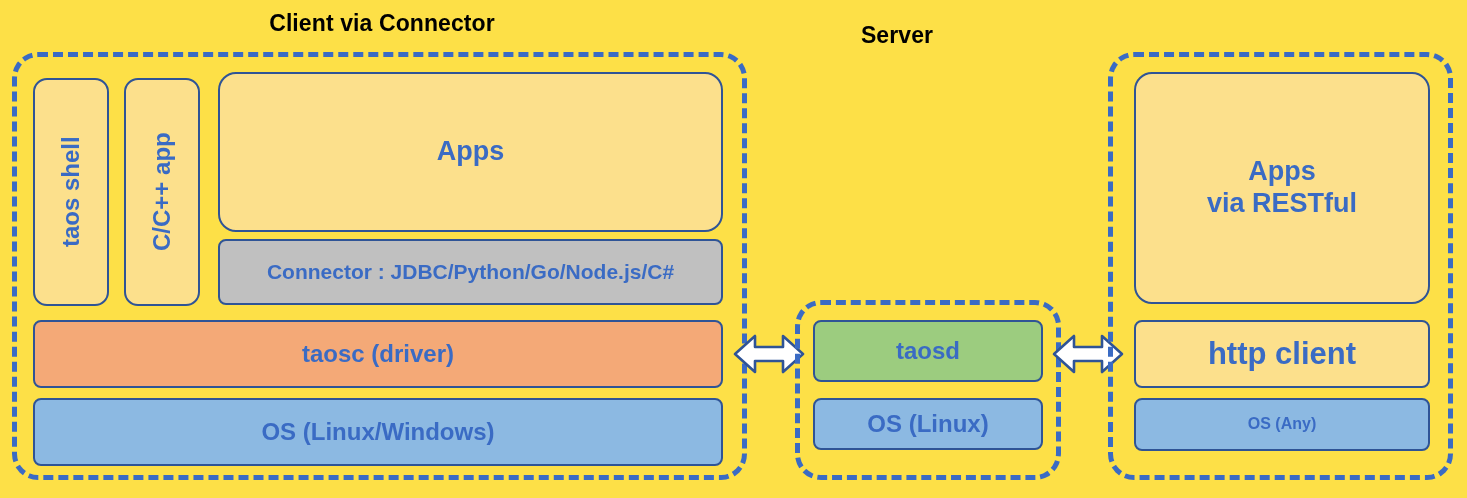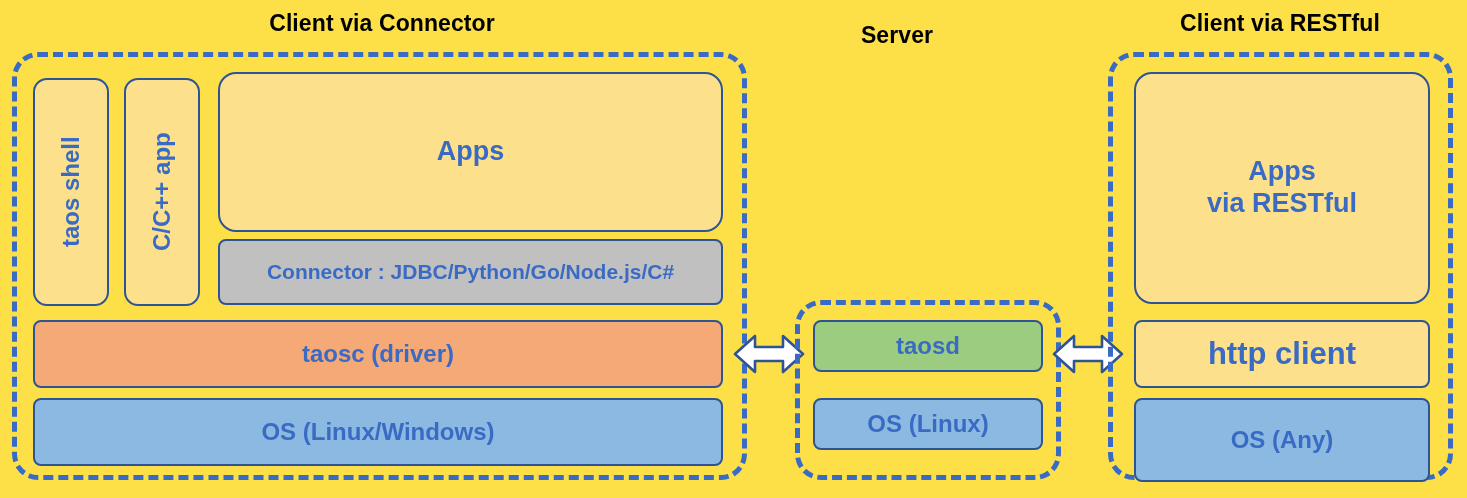--- a/index.html
+++ b/index.html
@@ -74,21 +74,20 @@
 </style>
 </head>
 <body>
 
 <div class="canvas">
 
   <div class="section-title" style="left:252px; top:10px; width:260px;">Client via Connector</div>
 
   <div class="section-title" style="left:802px; top:10px; width:190px;margin-top:12px;">Server</div>
 
-  <div class="section-title" style="left:1155px; top:10px; width:250px;">Client via RESTful</div>
 
   <div class="group" style="left:12px; top:52px; width:735px; height:428px;"></div>
 
   <div class="node yellow vertical" style="left:33px; top:78px; width:76px; height:228px; font-size:24px;">taos shell</div>
 
   <div class="node yellow vertical" style="left:124px; top:78px; width:76px; height:228px; font-size:24px;">C/C++ app</div>
 
   <div class="node yellow" style="left:218px; top:72px; width:505px; height:160px; font-size:27px; border-radius:18px;">Apps</div>
 
   <div class="node gray" style="left:218px; top:239px; width:505px; height:66px; font-size:21px;">Connector : JDBC/Python/Go/Node.js/C#</div>
@@ -96,30 +95,30 @@
   <div class="node orange" style="left:33px; top:320px; width:690px; height:68px; font-size:24px;">taosc (driver)</div>
 
   <div class="node blue" style="left:33px; top:398px; width:690px; height:68px; font-size:24px;">OS (Linux/Windows)</div>
 
   <svg class="arrow" style="left:733px; top:330px;" width="72" height="48" viewBox="0 0 72 48">
     <polygon points="2,24 22,6 22,17 50,17 50,6 70,24 50,42 50,31 22,31 22,42" fill="#FFFFFF" stroke="#2F5496" stroke-width="2.6" stroke-linejoin="round"></polygon>
   </svg>
 
   <div class="group" style="left:795px; top:300px; width:266px; height:180px;"></div>
 
-  <div class="node green" style="left:813px; top:320px; width:230px; height:52px; font-size:24px;">taosd</div>
+  <div class="node green" style="left:813px; top:320px; width:230px; height:62px; font-size:24px;">taosd</div>
 
   <div class="node blue" style="left:813px; top:398px; width:230px; height:52px; font-size:24px;">OS (Linux)</div>
 
   <svg class="arrow" style="left:1052px; top:330px;" width="72" height="48" viewBox="0 0 72 48">
     <polygon points="2,24 22,6 22,17 50,17 50,6 70,24 50,42 50,31 22,31 22,42" fill="#FFFFFF" stroke="#2F5496" stroke-width="2.6" stroke-linejoin="round"></polygon>
   </svg>
 
   <div class="group" style="left:1108px; top:52px; width:345px; height:428px;"></div>
 
   <div class="node yellow" style="left:1134px; top:72px; width:296px; height:232px; font-size:27px; border-radius:18px;">Apps
 via RESTful</div>
 
   <div class="node yellow" style="left:1134px; top:320px; width:296px; height:68px; font-size:31px;">http client</div>
 
-  <div class="node blue" style="left:1134px; top:398px; width:296px; height:84px; font-size:24px;">OS (Any)</div>
+  <div class="node blue" style="left:1134px; top:398px; width:296px; height:53px; font-size:16px;">OS (Any)</div>
 
 </div>
 
 </body></html>

